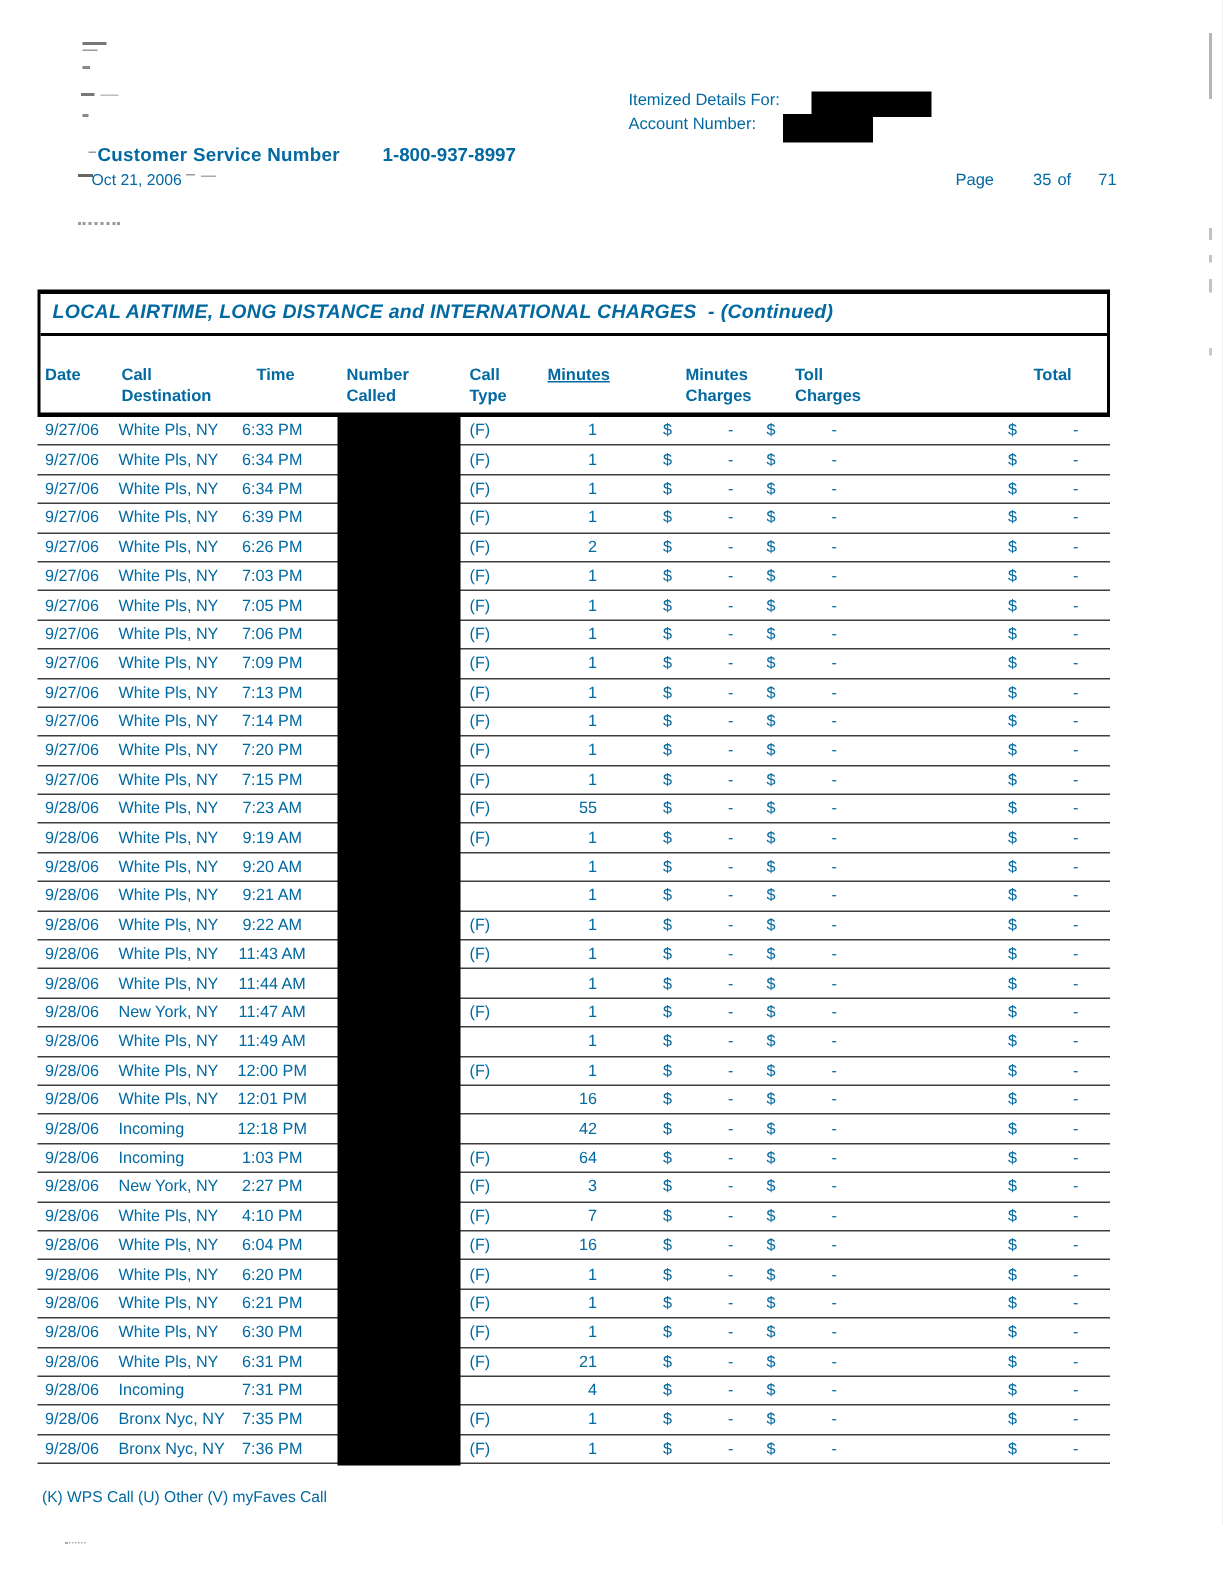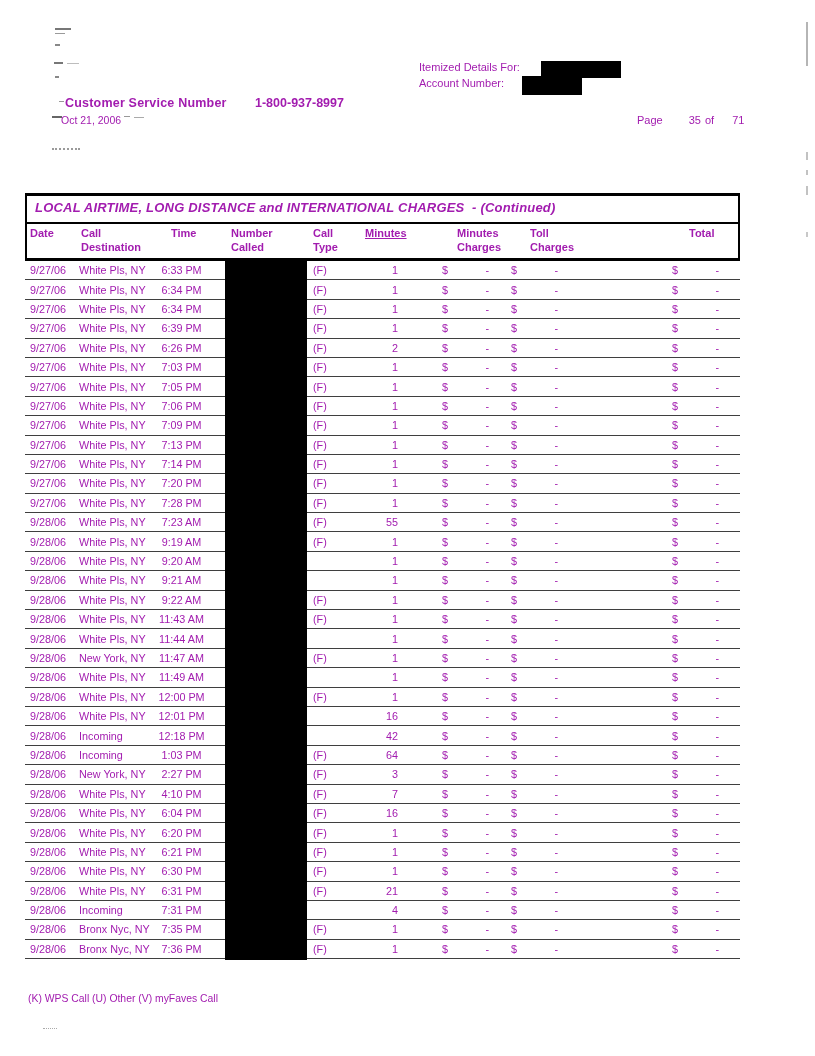--- a/index.html
+++ b/index.html
@@ -1,18 +1,18 @@
 <!DOCTYPE html>
 <html><head>
 <meta charset="utf-8">
 <style>
   html,body{margin:0;padding:0;background:#e8e8e8;}
   .page{
     position:relative;width:815px;height:1056px;background:#ffffff;
-    font-family:"Liberation Sans",sans-serif;color:#a21caf;overflow:hidden;
+    font-family:"Liberation Sans",sans-serif;color:#0369a1;overflow:hidden;
   }
   .artifact{position:absolute;background:#888;}
   
   .itemized-line{position:absolute;left:419px;top:61px;font-size:11px;}
   .account-line{position:absolute;left:419px;top:77px;font-size:11px;}
   .redact{position:absolute;background:#000;}
   .cs-label{position:absolute;left:65px;top:96px;font-size:12.5px;font-weight:bold;letter-spacing:.2px;}
   .cs-number{position:absolute;left:255px;top:96px;font-size:12.5px;font-weight:bold;}
   .stmt-date{position:absolute;left:61px;top:114px;font-size:10.5px;}
   .page-line{position:absolute;left:637px;top:114px;font-size:11px;}
@@ -20,21 +20,21 @@
   .pg-label{margin-right:26px;}
   .pg-of{margin-left:4px;margin-right:18px;}
   
   .tbl{position:absolute;left:25px;top:193px;width:715px;}
   .tbl-box{border:2px solid #000;border-top-width:3px;border-bottom-width:3px;}
   .tbl-title{
     height:20px;padding:4px 0 2px 8px;border-bottom:2px solid #000;
     font-size:13px;font-weight:bold;font-style:italic;letter-spacing:.2px;white-space:pre;
   }
   .thead{display:grid;grid-template-columns:52px 80px 50px 104px 30px 62px 92px 72px 1fr;
-    padding-top:3px;height:31px;font-size:11px;font-weight:bold;line-height:13.5px;}
+    padding-top:20px;height:31px;font-size:11px;font-weight:bold;line-height:13.5px;}
   .th div{white-space:pre;}
   .th-date{padding-left:3px;}
   .th-dest{padding-left:2px;}
   .th-time{padding-left:12px;}
   .th-num{padding-left:22px;}
   .th-type{padding-left:0;}
   .th-min{padding-left:22px;text-decoration:underline;}
   .th-air{padding-left:52px;}
   .th-toll{padding-left:33px;}
   .th-total{padding-left:120px;}
@@ -374,21 +374,21 @@
             <span>-</span>
           </div>
           <div class="c-charge c-total">
             <span>$</span>
             <span>-</span>
           </div>
         </div>
         <div class="trow">
           <div class="c-date">9/27/06</div>
           <div class="c-dest">White Pls, NY</div>
-          <div class="c-time">7:28 PM</div>
+          <div class="c-time">7:15 PM</div>
           <div class="c-num"></div>
           <div class="c-type">(F)</div>
           <div class="c-min">1</div>
           <div class="c-charge c-air">
             <span>$</span>
             <span>-</span>
           </div>
           <div class="c-charge c-toll">
             <span>$</span>
             <span>-</span>

